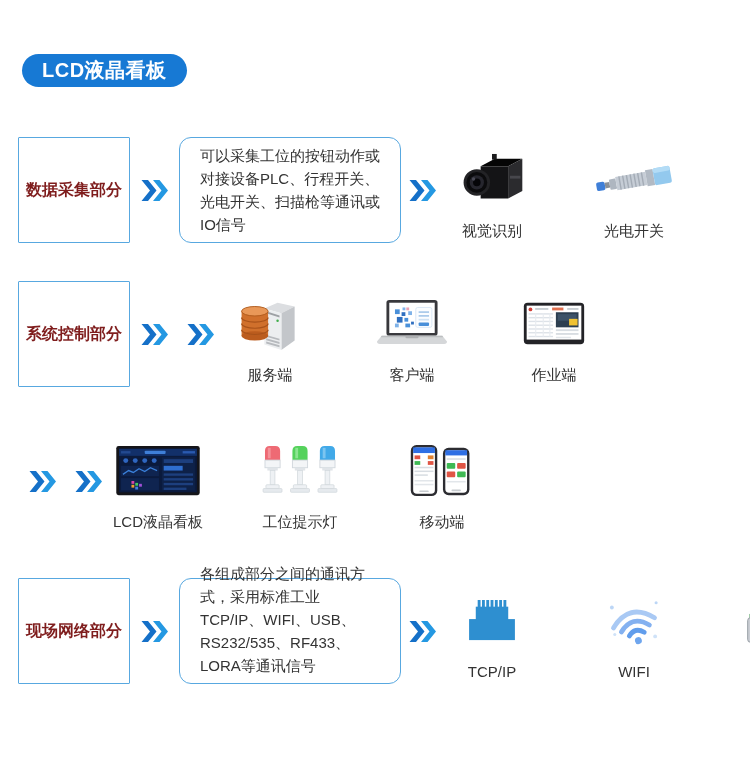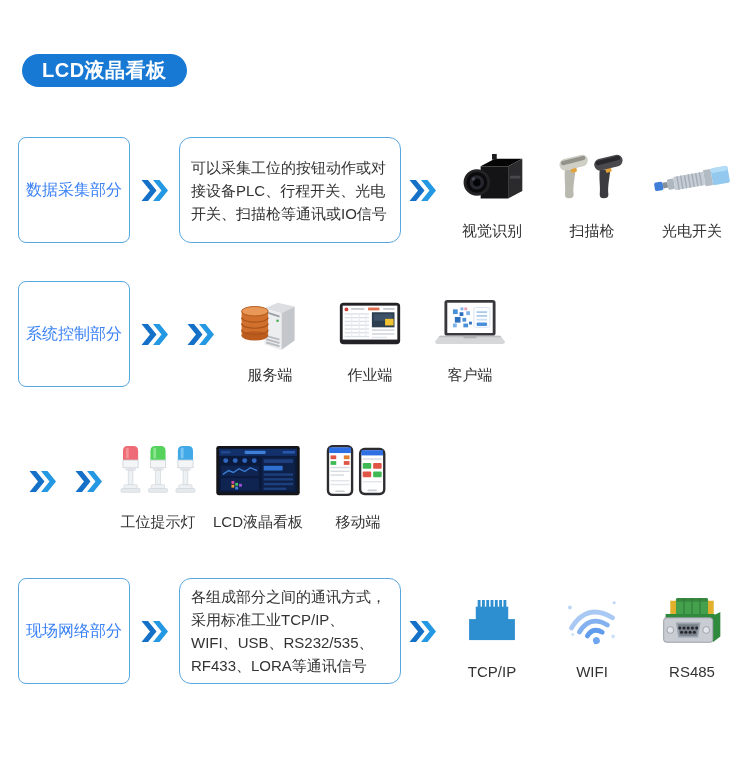--- a/index.html
+++ b/index.html
@@ -3,29 +3,29 @@
 <meta charset="utf-8">
 <style>
   html,body { margin:0; padding:0; background:#ffffff; }
   .page { position:relative; width:750px; height:763px; background:#ffffff; overflow:hidden;
           font-family:"Liberation Sans","DejaVu Sans",sans-serif; color:#333; }
   .pill { position:absolute; left:22px; top:54px; height:33px; line-height:33px;
           padding:0 20px; background:#1779d4; color:#fff; font-size:20px; font-weight:bold;
           border-radius:17px; letter-spacing:.5px; }
   .row { position:absolute; left:18px; width:732px; height:106px; display:flex; align-items:center; }
   .r1{top:137px} .r2{top:281px} .r3{top:428px} .r4{top:578px}
-  .label-box { flex:0 0 112px; height:106px; border:1.5px solid #58a8e0; border-radius:8px;
+  .label-box { flex:0 0 112px; height:106px; border:1.5px solid #58a8e0; border-radius:1px;
                box-sizing:border-box; display:flex; align-items:center; justify-content:center;
-               font-size:16px; color:#3b82f6; background:#fff; }
+               font-size:16px; color:#7f1d1d; background:#fff;font-weight:bold; }
   .chev { flex:0 0 auto; margin:0 11px; }
   .chev-b { margin:0 6px 0 8px; }
   .desc-box { flex:0 0 222px; height:106px; border:1.5px solid #58a8e0; border-radius:12px;
-              box-sizing:border-box; padding:6px 11px; display:flex; align-items:center;
+              box-sizing:border-box; padding:6px 20px; display:flex; align-items:flex-end;
               font-size:15px; line-height:23px; color:#333; background:#fff; }
-  .icon-group { display:flex; }
+  .icon-group { display:flex;gap:42px; }
   .icon-cell { width:100px; height:102px; display:flex; flex-direction:column;
                align-items:center; justify-content:flex-end; }
   .icon-art { flex:1; width:100%; display:flex; align-items:center; justify-content:center; }
   .icon-label { font-size:15px; color:#333; white-space:nowrap; height:20px; line-height:20px; }
 </style>
 </head>
 <body>
 
 <div class="page">
 
@@ -56,43 +56,20 @@
             <rect x="38" y="2" width="5" height="6" fill="#1b1b1d"></rect>
             <rect x="57" y="25" width="11" height="3" fill="#47474c"></rect>
             <circle cx="22" cy="32" r="14" fill="#232326"></circle>
             <circle cx="22" cy="32" r="11" fill="#0b0b0d"></circle>
             <circle cx="22" cy="32" r="7.5" fill="#26262e"></circle>
             <circle cx="22" cy="32" r="4" fill="#050508"></circle>
             <circle cx="18.5" cy="28.5" r="1.8" fill="#4a4a56"></circle>
           </svg>
         </div>
         <div class="icon-label">视觉识别</div>
-      </div>
-      <div class="icon-cell">
-        <div class="icon-art">
-          <svg viewBox="0 0 72 58" width="70" height="56">
-            <g>
-              <path d="M8,18 C7,28 9,36 8,44 q0,4 4,4 q5,0 5,-4 c-1,-8 1,-16 2,-26 z" fill="#b9b9af"></path>
-              <rect x="14" y="15" width="6" height="6" rx="1" fill="#e2a23a" transform="rotate(-14 17 18)"></rect>
-              <g transform="rotate(-14 17 11)">
-                <rect x="2" y="5" width="30" height="12" rx="6" fill="#cfcfc6"></rect>
-                <rect x="4" y="6.5" width="26" height="4.5" rx="2.2" fill="#93938a"></rect>
-              </g>
-            </g>
-            <g transform="translate(36,0)">
-              <path d="M8,18 C7,28 9,36 8,44 q0,4 4,4 q5,0 5,-4 c-1,-8 1,-16 2,-26 z" fill="#3c3c40"></path>
-              <rect x="14" y="15" width="6" height="6" rx="1" fill="#e2a23a" transform="rotate(-14 17 18)"></rect>
-              <g transform="rotate(-14 17 11)">
-                <rect x="2" y="5" width="30" height="12" rx="6" fill="#4a4a4e"></rect>
-                <rect x="4" y="6.5" width="26" height="4.5" rx="2.2" fill="#29292d"></rect>
-              </g>
-            </g>
-          </svg>
-        </div>
-        <div class="icon-label">扫描枪</div>
       </div>
       <div class="icon-cell">
         <div class="icon-art">
           <svg viewBox="0 0 84 52" width="80" height="50">
             <g transform="rotate(-10 42 26)">
               <rect x="2" y="22" width="9" height="9" rx="2" fill="#3f7fd8"></rect>
               <rect x="11" y="23.5" width="5" height="6" fill="#8a9098"></rect>
               <rect x="16" y="21" width="7" height="11" rx="1" fill="#aeb6c0"></rect>
               <rect x="23" y="19.5" width="32" height="14" fill="#c6cdd6"></rect>
               <g stroke="#a4acb6" stroke-width="1.5">
@@ -147,20 +124,49 @@
             <path d="M8,30 a14,5 0 0 0 28,0" fill="none" stroke="#a8521a" stroke-width="1.2"></path>
             <path d="M8,36.5 a14,5 0 0 0 28,0" fill="none" stroke="#a8521a" stroke-width="1.2"></path>
             <ellipse cx="22" cy="17" rx="14" ry="5" fill="#e99858"></ellipse>
             <ellipse cx="22" cy="17" rx="14" ry="5" fill="none" stroke="#b05a1c" stroke-width="1"></ellipse>
           </svg>
         </div>
         <div class="icon-label">服务端</div>
       </div>
       <div class="icon-cell">
         <div class="icon-art">
+          <svg viewBox="0 0 80 56" width="76" height="53">
+            <rect x="13" y="2" width="54" height="38" rx="3" fill="#38383c"></rect>
+            <rect x="16" y="5" width="48" height="32" fill="#ffffff"></rect>
+            <g fill="#4a90d9">
+              <rect x="22" y="12" width="5" height="5"></rect>
+              <rect x="29" y="15" width="4" height="4" fill="#2f6fc0"></rect>
+              <rect x="24" y="20" width="6" height="6" fill="#2f6fc0"></rect>
+              <rect x="32" y="21" width="4" height="4"></rect>
+              <rect x="36" y="14" width="4" height="4" fill="#7fb2e8"></rect>
+              <rect x="30" y="10" width="3" height="3" fill="#7fb2e8"></rect>
+              <rect x="22" y="27" width="4" height="4" fill="#7fb2e8"></rect>
+              <rect x="33" y="27" width="5" height="4"></rect>
+              <rect x="34" y="10" width="3" height="3" fill="#e8a0b4"></rect>
+              <rect x="39" y="25" width="3" height="3" fill="#2f6fc0"></rect>
+            </g>
+            <rect x="44" y="10" width="17" height="21" rx="2" fill="#fbfdff" stroke="#d8e6f4"></rect>
+            <rect x="47" y="14" width="11" height="1.8" fill="#a9c9ea"></rect>
+            <rect x="47" y="18" width="11" height="1.8" fill="#a9c9ea"></rect>
+            <rect x="47" y="22" width="11" height="1.8" fill="#cfe2f4"></rect>
+            <rect x="47" y="26" width="11" height="3.5" rx="1" fill="#4a90d9"></rect>
+            <path d="M8,40 L72,40 L77,46 Q77,48.5 74,48.5 L6,48.5 Q3,48.5 3,46 Z" fill="#d5d7d9"></path>
+            <path d="M8,40 L72,40 L73,41.5 L7,41.5 Z" fill="#bcbec0"></path>
+            <rect x="33" y="40" width="14" height="2.5" rx="1.2" fill="#aeb0b2"></rect>
+          </svg>
+        </div>
+        <div class="icon-label">客户端</div>
+      </div>
+      <div class="icon-cell">
+        <div class="icon-art">
           <svg viewBox="0 0 80 52" width="76" height="49">
             <rect x="8" y="3" width="64" height="44" rx="4" fill="#232327"></rect>
             <rect x="11" y="6" width="58" height="36" fill="#ffffff"></rect>
             <circle cx="15" cy="10" r="2" fill="#d04038"></circle>
             <rect x="20" y="8.5" width="14" height="2" fill="#c8cdd2"></rect>
             <rect x="38" y="8" width="12" height="3" fill="#e07050"></rect>
             <rect x="54" y="8.5" width="12" height="2" fill="#c8cdd2"></rect>
             <g fill="#dde2e8">
               <rect x="13" y="14" width="26" height="1.5"></rect>
                 <rect x="13" y="18" width="26" height="1.5"></rect>
@@ -178,96 +184,33 @@
             <rect x="42" y="13" width="24" height="16" fill="#2c3e50"></rect>
             <rect x="44" y="15" width="20" height="7" fill="#3d5268"></rect>
             <rect x="56" y="20" width="9" height="7" fill="#f0c232"></rect>
             <rect x="42" y="31" width="24" height="2" fill="#d8dde2"></rect>
             <rect x="42" y="35" width="24" height="2" fill="#d8dde2"></rect>
             <rect x="42" y="39" width="16" height="1.5" fill="#e2e6ea"></rect>
           </svg>
         </div>
         <div class="icon-label">作业端</div>
       </div>
-      <div class="icon-cell">
-        <div class="icon-art">
-          <svg viewBox="0 0 80 56" width="76" height="53">
-            <rect x="13" y="2" width="54" height="38" rx="3" fill="#38383c"></rect>
-            <rect x="16" y="5" width="48" height="32" fill="#ffffff"></rect>
-            <g fill="#4a90d9">
-              <rect x="22" y="12" width="5" height="5"></rect>
-              <rect x="29" y="15" width="4" height="4" fill="#2f6fc0"></rect>
-              <rect x="24" y="20" width="6" height="6" fill="#2f6fc0"></rect>
-              <rect x="32" y="21" width="4" height="4"></rect>
-              <rect x="36" y="14" width="4" height="4" fill="#7fb2e8"></rect>
-              <rect x="30" y="10" width="3" height="3" fill="#7fb2e8"></rect>
-              <rect x="22" y="27" width="4" height="4" fill="#7fb2e8"></rect>
-              <rect x="33" y="27" width="5" height="4"></rect>
-              <rect x="34" y="10" width="3" height="3" fill="#e8a0b4"></rect>
-              <rect x="39" y="25" width="3" height="3" fill="#2f6fc0"></rect>
-            </g>
-            <rect x="44" y="10" width="17" height="21" rx="2" fill="#fbfdff" stroke="#d8e6f4"></rect>
-            <rect x="47" y="14" width="11" height="1.8" fill="#a9c9ea"></rect>
-            <rect x="47" y="18" width="11" height="1.8" fill="#a9c9ea"></rect>
-            <rect x="47" y="22" width="11" height="1.8" fill="#cfe2f4"></rect>
-            <rect x="47" y="26" width="11" height="3.5" rx="1" fill="#4a90d9"></rect>
-            <path d="M8,40 L72,40 L77,46 Q77,48.5 74,48.5 L6,48.5 Q3,48.5 3,46 Z" fill="#d5d7d9"></path>
-            <path d="M8,40 L72,40 L73,41.5 L7,41.5 Z" fill="#bcbec0"></path>
-            <rect x="33" y="40" width="14" height="2.5" rx="1.2" fill="#aeb0b2"></rect>
-          </svg>
-        </div>
-        <div class="icon-label">客户端</div>
-      </div>
     </div>
   </div>
 
   <div class="row r3">
     <svg class="chev" viewBox="0 0 27 21" width="27" height="21">
         <path d="M0.5,0 H7 L15.5,10.5 7,21 H0.5 L9,10.5 Z" fill="#1570c8"></path>
         <path d="M12,0 H18.5 L27,10.5 18.5,21 H12 L20.5,10.5 Z" fill="#2498e2"></path>
       </svg>
     <svg class="chev chev-b" viewBox="0 0 27 21" width="27" height="21">
         <path d="M0.5,0 H7 L15.5,10.5 7,21 H0.5 L9,10.5 Z" fill="#1570c8"></path>
         <path d="M12,0 H18.5 L27,10.5 18.5,21 H12 L20.5,10.5 Z" fill="#2498e2"></path>
       </svg>
     <div class="icon-group">
-      <div class="icon-cell">
-        <div class="icon-art">
-          <svg viewBox="0 0 84 56" width="80" height="53">
-            <g transform="translate(3,0)">
-              <path d="M2,6 q0,-5 5,-5 h6 q5,0 5,5 v10 h-16 z" fill="#ee6a74"></path>
-              <rect x="5" y="3" width="3" height="11" fill="#f7a2a8" opacity="0.7"></rect>
-              <rect x="2" y="16" width="16" height="8" fill="#f3f5f7" stroke="#d2d8dd" stroke-width="1"></rect>
-              <rect x="4.5" y="24" width="11" height="3" fill="#e0e4e8"></rect>
-              <rect x="7.5" y="27" width="5" height="15" fill="#eef1f4" stroke="#d2d8dd" stroke-width="0.8"></rect>
-              <rect x="3" y="42" width="14" height="4" rx="1" fill="#eef1f4" stroke="#d2d8dd" stroke-width="0.8"></rect>
-              <rect x="0" y="46" width="20" height="4" rx="1" fill="#e6eaee" stroke="#d2d8dd" stroke-width="0.8"></rect>
-            </g>
-            <g transform="translate(32,0)">
-              <path d="M2,6 q0,-5 5,-5 h6 q5,0 5,5 v10 h-16 z" fill="#55d25c"></path>
-              <rect x="5" y="3" width="3" height="11" fill="#a4eda8" opacity="0.7"></rect>
-              <rect x="2" y="16" width="16" height="8" fill="#f3f5f7" stroke="#d2d8dd" stroke-width="1"></rect>
-              <rect x="4.5" y="24" width="11" height="3" fill="#e0e4e8"></rect>
-              <rect x="7.5" y="27" width="5" height="15" fill="#eef1f4" stroke="#d2d8dd" stroke-width="0.8"></rect>
-              <rect x="3" y="42" width="14" height="4" rx="1" fill="#eef1f4" stroke="#d2d8dd" stroke-width="0.8"></rect>
-              <rect x="0" y="46" width="20" height="4" rx="1" fill="#e6eaee" stroke="#d2d8dd" stroke-width="0.8"></rect>
-            </g>
-            <g transform="translate(61,0)">
-              <path d="M2,6 q0,-5 5,-5 h6 q5,0 5,5 v10 h-16 z" fill="#41a9e8"></path>
-              <rect x="5" y="3" width="3" height="11" fill="#96d2f4" opacity="0.7"></rect>
-              <rect x="2" y="16" width="16" height="8" fill="#f3f5f7" stroke="#d2d8dd" stroke-width="1"></rect>
-              <rect x="4.5" y="24" width="11" height="3" fill="#e0e4e8"></rect>
-              <rect x="7.5" y="27" width="5" height="15" fill="#eef1f4" stroke="#d2d8dd" stroke-width="0.8"></rect>
-              <rect x="3" y="42" width="14" height="4" rx="1" fill="#eef1f4" stroke="#d2d8dd" stroke-width="0.8"></rect>
-              <rect x="0" y="46" width="20" height="4" rx="1" fill="#e6eaee" stroke="#d2d8dd" stroke-width="0.8"></rect>
-            </g>
-          </svg>
-        </div>
-        <div class="icon-label">工位提示灯</div>
-      </div>
       <div class="icon-cell">
         <div class="icon-art">
           <svg viewBox="0 0 96 58" width="92" height="55">
             <rect x="4" y="2" width="88" height="52" rx="2.5" fill="#151519"></rect>
             <rect x="7" y="5" width="82" height="46" fill="#0b1a3c"></rect>
             <rect x="7" y="5" width="82" height="7.5" fill="#12306a"></rect>
             <rect x="34" y="7" width="22" height="3.5" rx="1" fill="#3f7fd8"></rect>
             <rect x="74" y="7.5" width="13" height="2.5" fill="#2a5ab0"></rect>
             <rect x="9" y="7.5" width="10" height="2.5" fill="#234a90"></rect>
             <g fill="#2e66c0">
@@ -289,20 +232,54 @@
             <rect x="54" y="23" width="20" height="5" fill="#2f6fd0"></rect>
             <g fill="#1d3f7e">
               <rect x="54" y="31" width="31" height="2.5"></rect>
                 <rect x="54" y="36" width="31" height="2.5"></rect>
               <rect x="54" y="41" width="31" height="2.5"></rect>
                 <rect x="54" y="46" width="24" height="2.5"></rect>
             </g>
           </svg>
         </div>
         <div class="icon-label">LCD液晶看板</div>
+      </div>
+      <div class="icon-cell">
+        <div class="icon-art">
+          <svg viewBox="0 0 84 56" width="80" height="53">
+            <g transform="translate(3,0)">
+              <path d="M2,6 q0,-5 5,-5 h6 q5,0 5,5 v10 h-16 z" fill="#ee6a74"></path>
+              <rect x="5" y="3" width="3" height="11" fill="#f7a2a8" opacity="0.7"></rect>
+              <rect x="2" y="16" width="16" height="8" fill="#f3f5f7" stroke="#d2d8dd" stroke-width="1"></rect>
+              <rect x="4.5" y="24" width="11" height="3" fill="#e0e4e8"></rect>
+              <rect x="7.5" y="27" width="5" height="15" fill="#eef1f4" stroke="#d2d8dd" stroke-width="0.8"></rect>
+              <rect x="3" y="42" width="14" height="4" rx="1" fill="#eef1f4" stroke="#d2d8dd" stroke-width="0.8"></rect>
+              <rect x="0" y="46" width="20" height="4" rx="1" fill="#e6eaee" stroke="#d2d8dd" stroke-width="0.8"></rect>
+            </g>
+            <g transform="translate(32,0)">
+              <path d="M2,6 q0,-5 5,-5 h6 q5,0 5,5 v10 h-16 z" fill="#55d25c"></path>
+              <rect x="5" y="3" width="3" height="11" fill="#a4eda8" opacity="0.7"></rect>
+              <rect x="2" y="16" width="16" height="8" fill="#f3f5f7" stroke="#d2d8dd" stroke-width="1"></rect>
+              <rect x="4.5" y="24" width="11" height="3" fill="#e0e4e8"></rect>
+              <rect x="7.5" y="27" width="5" height="15" fill="#eef1f4" stroke="#d2d8dd" stroke-width="0.8"></rect>
+              <rect x="3" y="42" width="14" height="4" rx="1" fill="#eef1f4" stroke="#d2d8dd" stroke-width="0.8"></rect>
+              <rect x="0" y="46" width="20" height="4" rx="1" fill="#e6eaee" stroke="#d2d8dd" stroke-width="0.8"></rect>
+            </g>
+            <g transform="translate(61,0)">
+              <path d="M2,6 q0,-5 5,-5 h6 q5,0 5,5 v10 h-16 z" fill="#41a9e8"></path>
+              <rect x="5" y="3" width="3" height="11" fill="#96d2f4" opacity="0.7"></rect>
+              <rect x="2" y="16" width="16" height="8" fill="#f3f5f7" stroke="#d2d8dd" stroke-width="1"></rect>
+              <rect x="4.5" y="24" width="11" height="3" fill="#e0e4e8"></rect>
+              <rect x="7.5" y="27" width="5" height="15" fill="#eef1f4" stroke="#d2d8dd" stroke-width="0.8"></rect>
+              <rect x="3" y="42" width="14" height="4" rx="1" fill="#eef1f4" stroke="#d2d8dd" stroke-width="0.8"></rect>
+              <rect x="0" y="46" width="20" height="4" rx="1" fill="#e6eaee" stroke="#d2d8dd" stroke-width="0.8"></rect>
+            </g>
+          </svg>
+        </div>
+        <div class="icon-label">工位提示灯</div>
       </div>
       <div class="icon-cell">
         <div class="icon-art">
           <svg viewBox="0 0 74 58" width="70" height="55">
             <g>
               <rect x="4" y="1" width="28" height="54" rx="6" fill="#2c2c31"></rect>
               <rect x="6.5" y="3.5" width="23" height="49" rx="4" fill="#ffffff"></rect>
               <rect x="6.5" y="3.5" width="23" height="6" fill="#2f6fe4"></rect>
               <rect x="8" y="12" width="6" height="4" fill="#e05545"></rect>
               <rect x="22" y="12" width="6" height="4" fill="#e08030"></rect>

